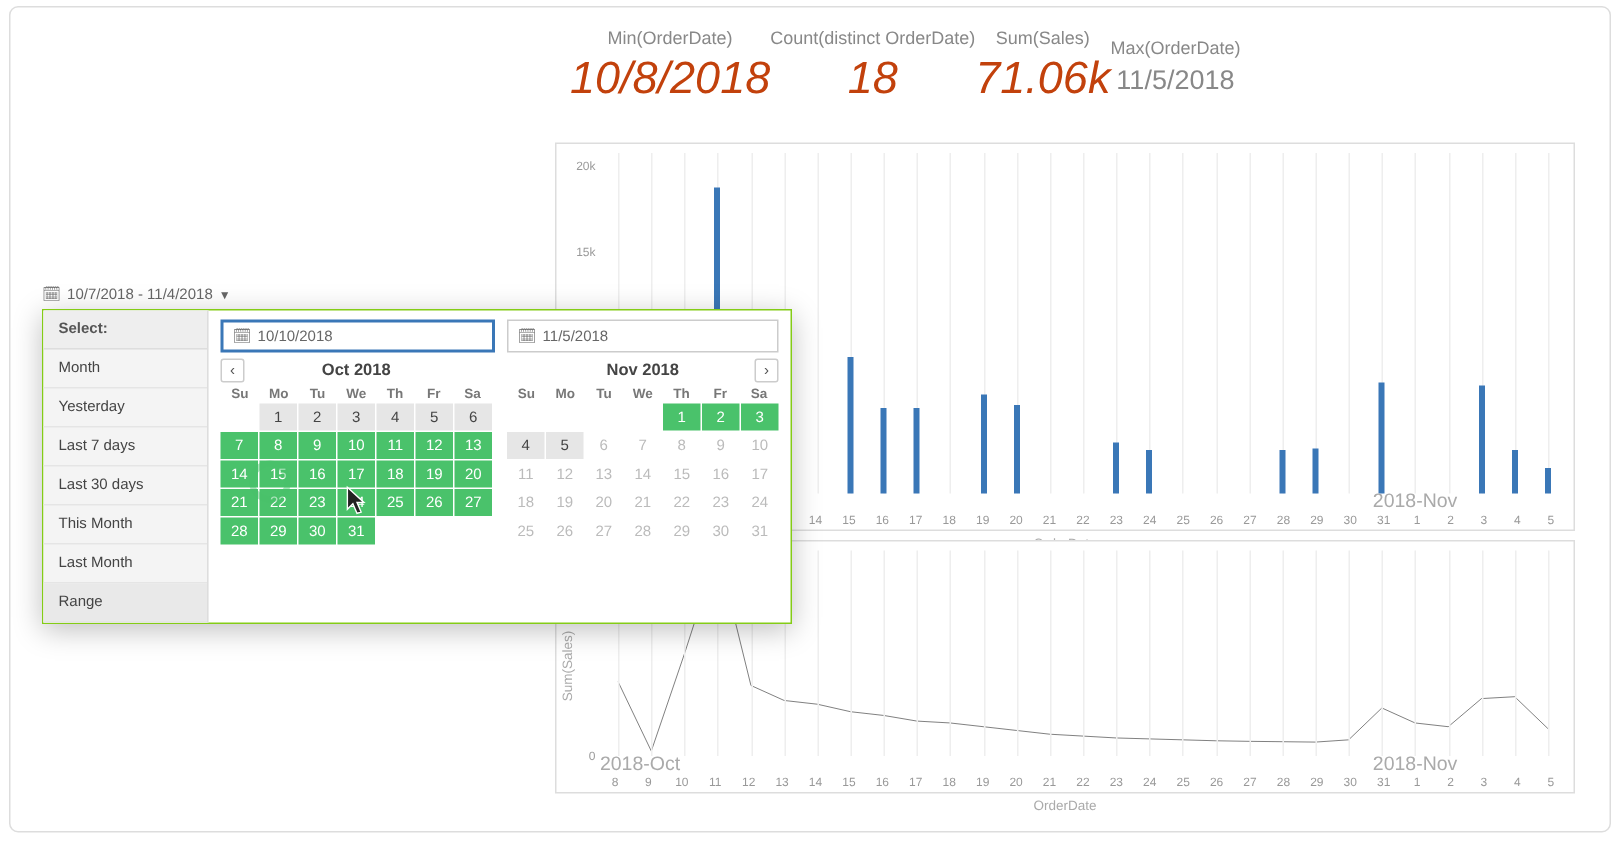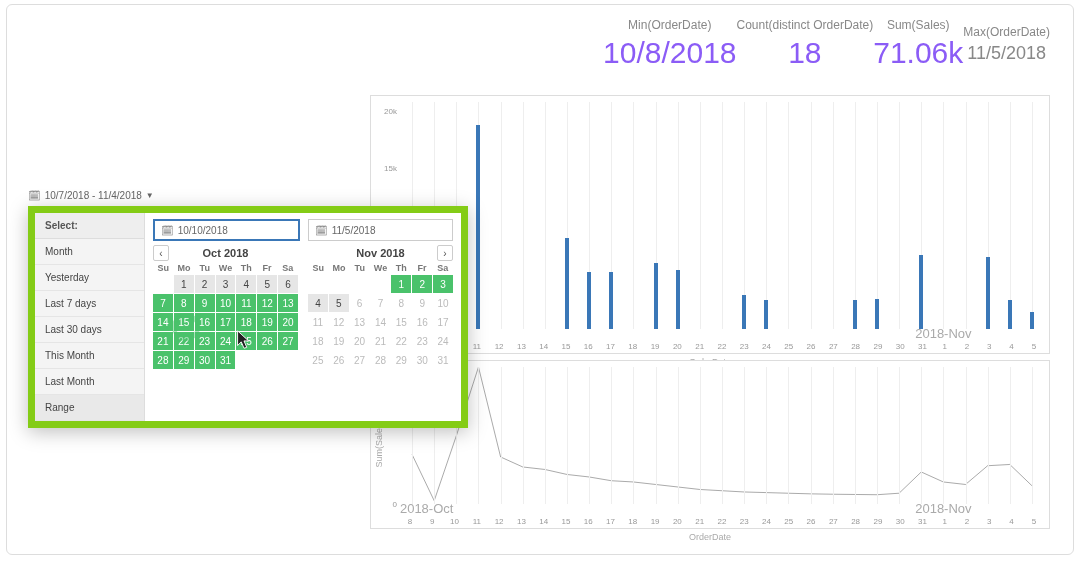--- a/index.html
+++ b/index.html
@@ -16,26 +16,26 @@
     top: 4px; left: 6px; right: 6px; bottom: 6px;
     border: 1px solid #ddd;
     border-radius: 6px;
   }
 
   
   .kpi-row {
     position: absolute;
     top: 18px; left: 380px; right: 30px;
     display: flex;
-    justify-content: flex-end;
+    justify-content: flex-start;
     align-items: center;
   }
   .kpi { text-align: center; }
   .kpi-label { color: #888; font-size: 12px; margin-bottom: 4px; }
-  .kpi-value.big { color: #8b5cf6; font-size: 30px; font-weight: 300; }
+  .kpi-value.big { color: #c2410c; font-size: 30px; font-weight: 300; font-style: italic; }
   .kpi-value.small { color: #888; font-size: 18px; }
 
   
   .chart-area {
     position: absolute;
     top: 95px; left: 370px; right: 30px; bottom: 20px;
     display: flex;
     flex-direction: column;
   }
   .plot {
@@ -64,22 +64,22 @@
     position: absolute;
     top: 190px; left: 28px;
     font-size: 10px; color: #666;
     display: flex; align-items: center; gap: 4px;
   }
   .cal-icon { font-size: 10px; color: #666; }
   .caret-down { font-size: 8px; }
   .popover {
     position: absolute;
     top: 206px; left: 28px;
-    width: 440px;
-    border: 7px solid #84cc16;
+    width: 500px;
+    border: 1px solid #84cc16;
     background: #fff;
     box-shadow: 0 4px 18px rgba(0,0,0,.25);
     display: flex;
   }
   .preset-list {
     width: 110px;
     background: #f4f4f4;
     border-right: 1px solid #ddd;
   }
   .preset-head {

